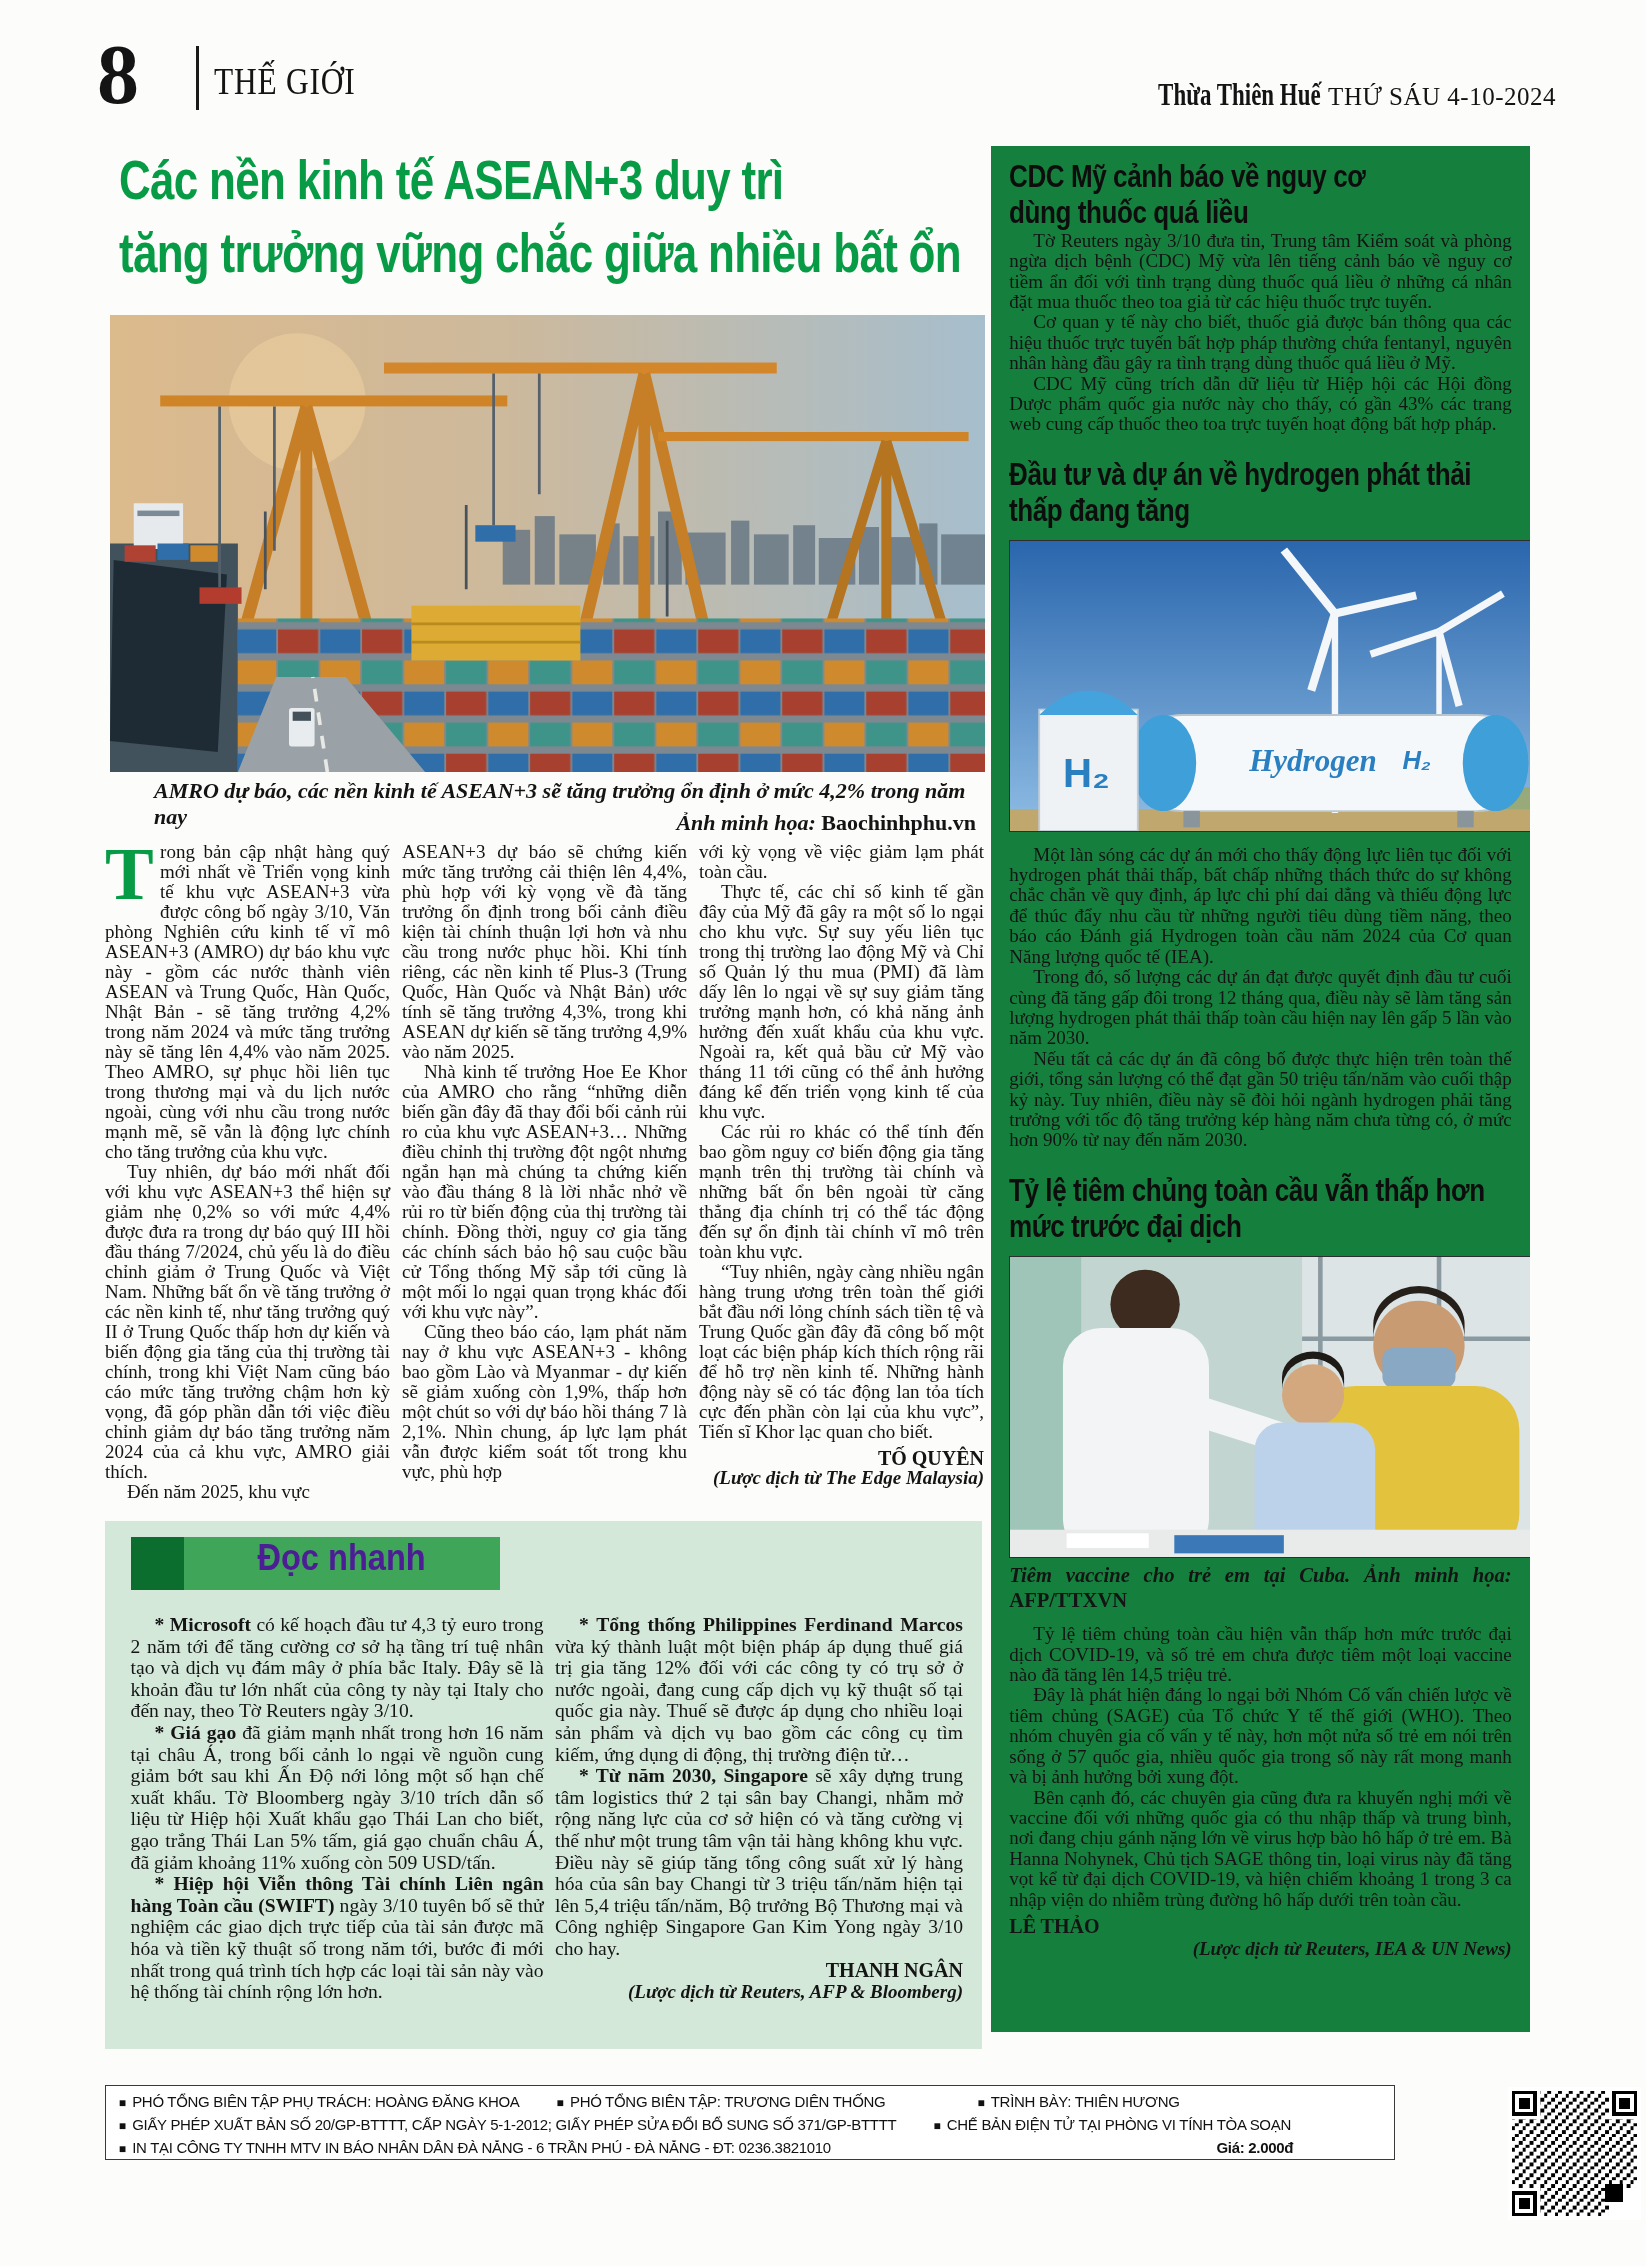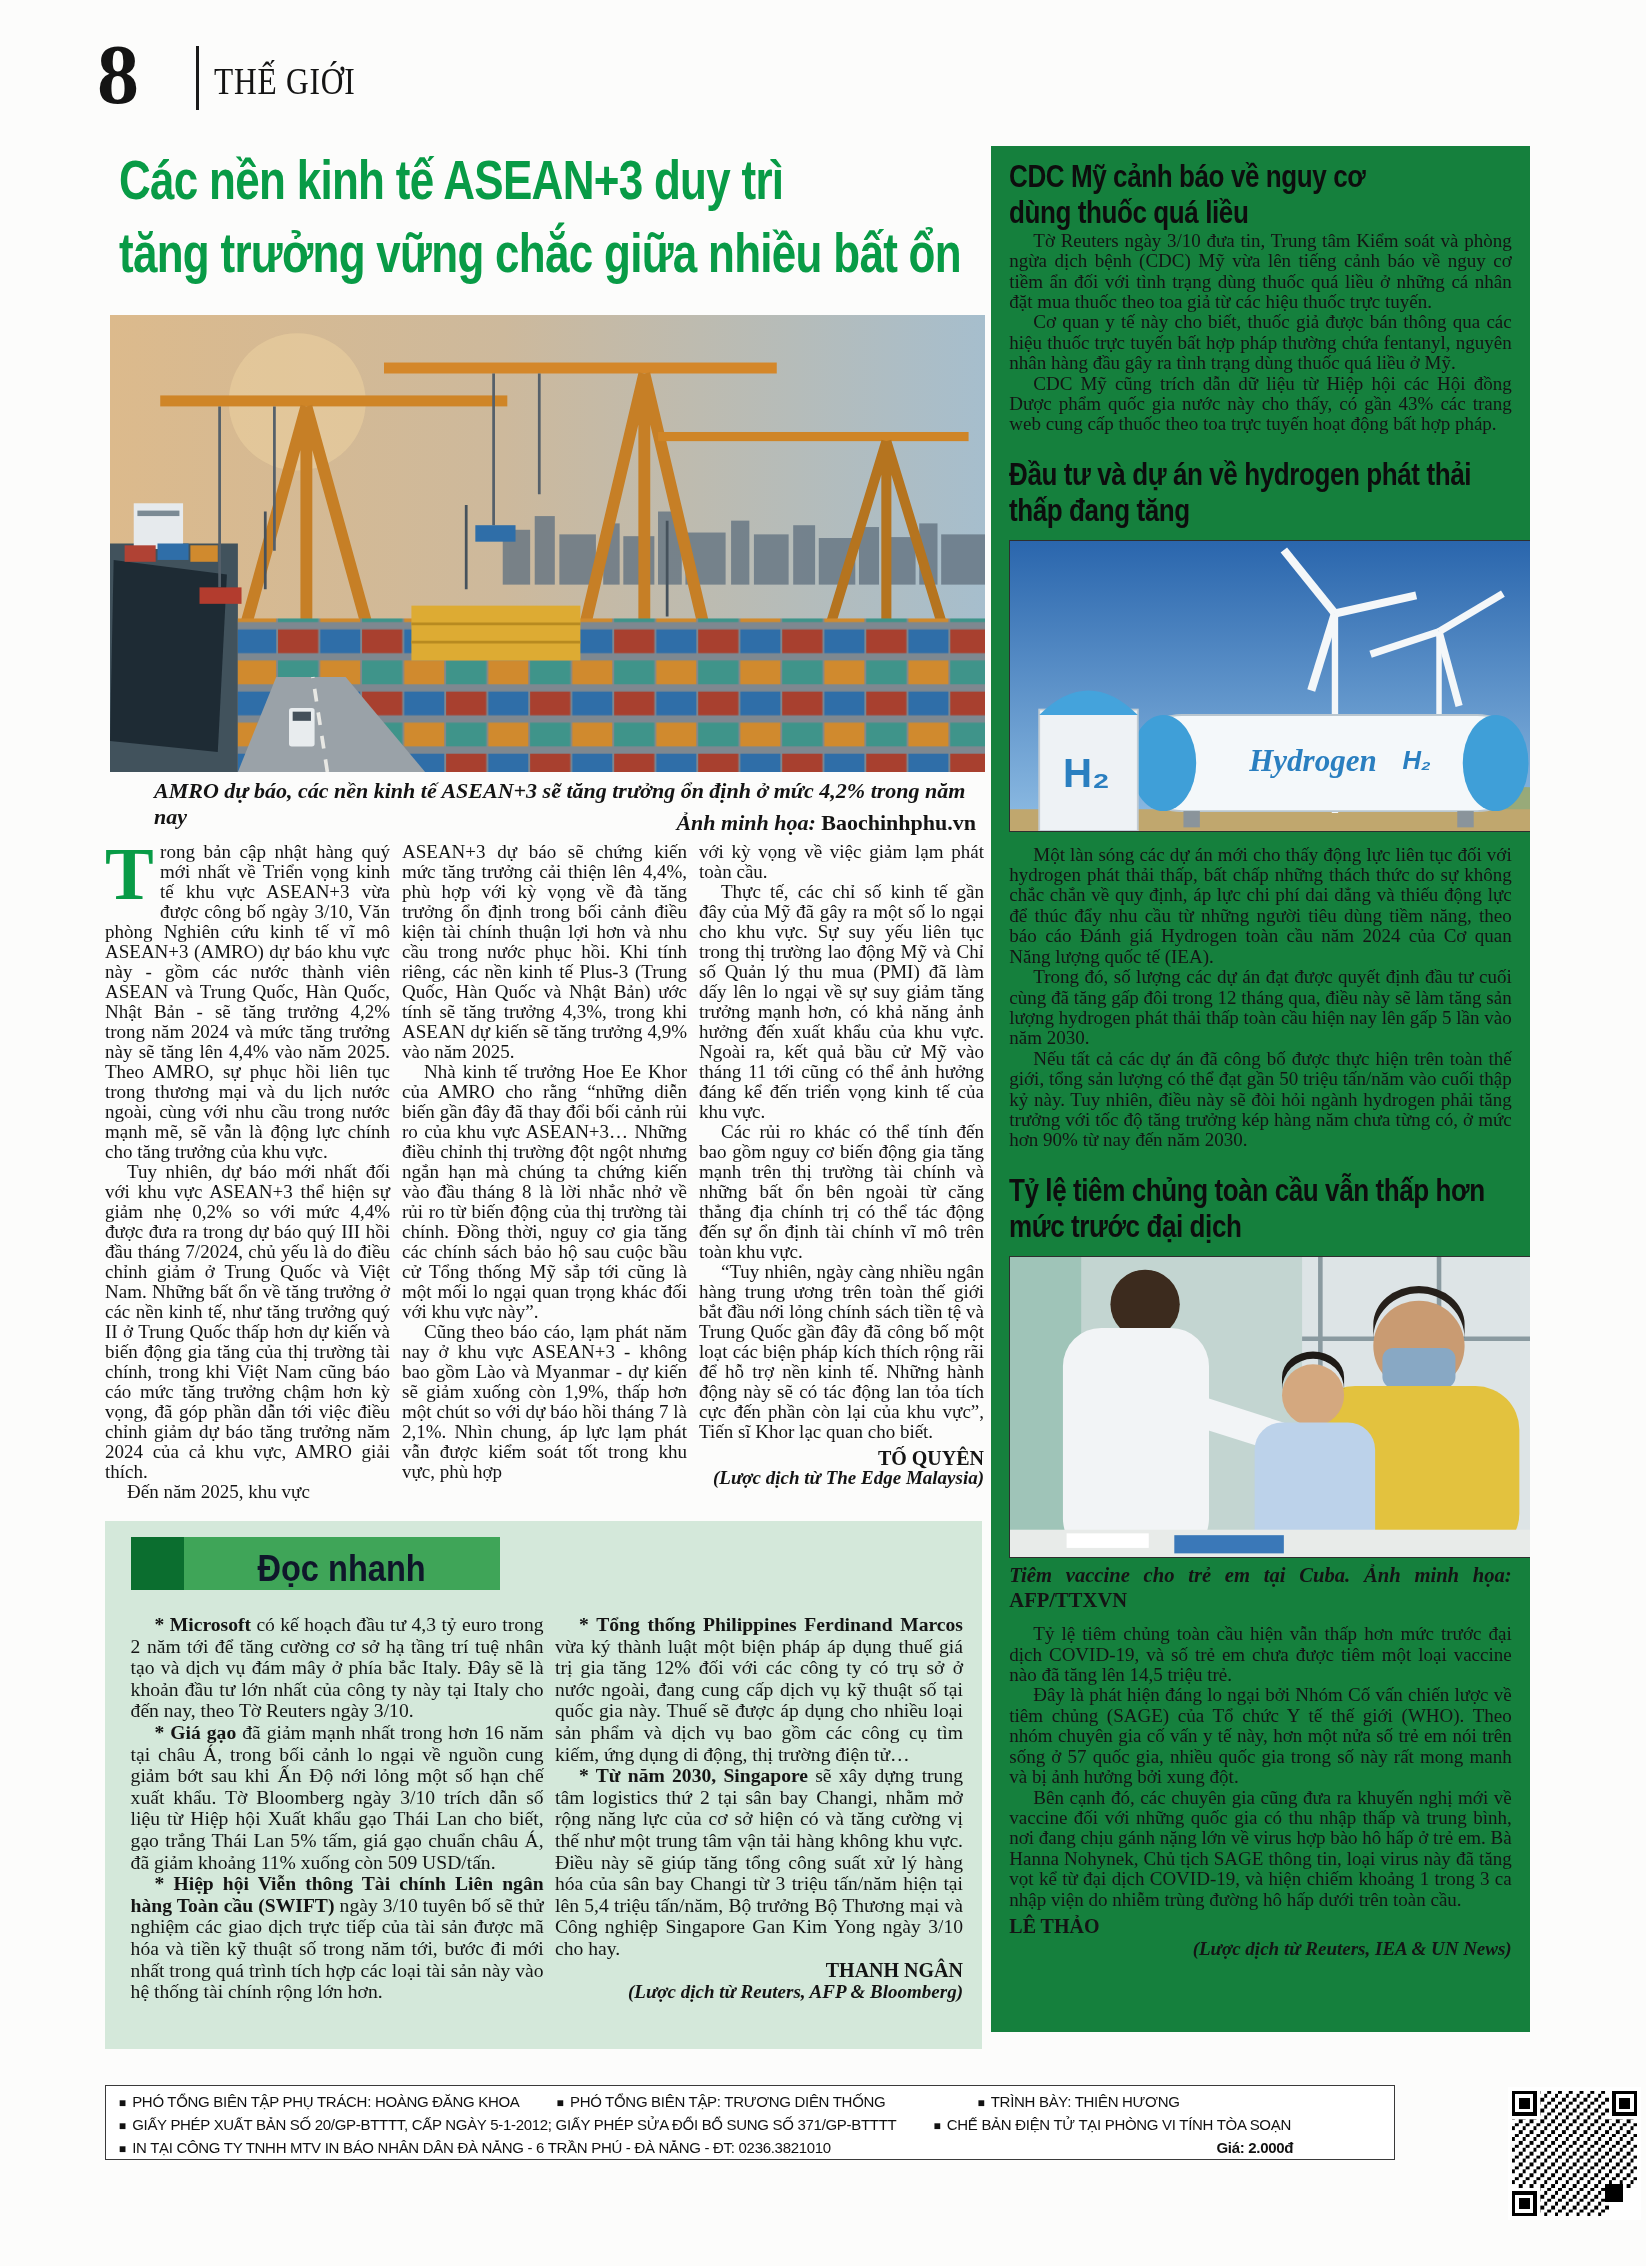--- a/index.html
+++ b/index.html
@@ -27,21 +27,21 @@
   .col{top:842px;width:285px;height:685px;font-size:19px;line-height:20px;text-align:justify;}
   .col p{margin:0;}
   .col p.ind{text-indent:22px;}
   .dropcap{float:left;color:#089b46;font-weight:bold;font-size:73px;line-height:57px;padding:3.7px 6.4px 0 0;font-family:"Liberation Serif",serif;}
   .byline{margin-top:5.5px;text-align:right;font-weight:bold;font-size:20px;}
   .credit{text-align:right;font-weight:bold;font-style:italic;font-size:19px;}
   
   .dn-box{left:105px;top:1521px;width:877px;height:528px;background:#d4e8da;}
   .dn-bar{position:absolute;left:25.6px;top:15.5px;width:369px;height:53px;display:flex;}
   .dn-bar-dark{width:53px;background:#0b6e2f;}
-  .dn-bar-main{flex:1;background:#3fa558;color:#0f172a;display:flex;align-items:flex-end;justify-content:center;}
+  .dn-bar-main{flex:1;background:#3fa558;color:#4c1d95;display:flex;align-items:flex-start;justify-content:center;}
   .dn-title{font-family:"Liberation Sans",sans-serif;font-weight:bold;font-size:37px;transform:scaleX(.88);white-space:nowrap;}
   .dn-col{position:absolute;top:93px;width:413px;font-size:19.6px;line-height:21.6px;text-align:justify;}
   .dn-col p{margin:0;text-indent:24px;}
   .dn-col .lead{font-weight:bold;}
   .dn-author{margin-top:9.1px;text-align:right;font-weight:bold;font-size:20px;text-indent:0!important;}
   .dn-credit{text-align:right;font-weight:bold;font-style:italic;font-size:19px;text-indent:0!important;}
   
   .rightcol{left:991px;top:146px;width:539px;height:1886px;background:#15803d;box-sizing:border-box;padding:0 18.3px;overflow:hidden;}
   .sec-title{margin:0;font-family:"Liberation Sans","DejaVu Sans",sans-serif;font-weight:bold;color:#0d0d0d;}
   .sec-title span{display:block;font-size:31px;line-height:36px;letter-spacing:-0.5px;transform:scaleX(.84);transform-origin:left top;white-space:nowrap;}
@@ -64,20 +64,24 @@
   .qr svg{display:block;width:100%;height:100%;}
 </style>
 </head>
 <body>
 
 <div class="page">
 
   <div class="abs pagenum">8</div>
   <div class="abs vrule"></div>
   <div class="abs secname">THẾ GIỚI</div>
+  <div class="abs issue">
+    <span class="mast">Thừa Thiên Huế</span>
+    <span class="idate">THỨ SÁU 4-10-2024</span>
+  </div>
 
   <h1 class="abs headline" style="margin:0">
     <span class="hl">Các nền kinh tế ASEAN+3 duy trì</span>
     <span class="hl">tăng trưởng vững chắc giữa nhiều bất ổn</span>
   </h1>
 
   <figure class="abs main-photo">
     <svg viewBox="0 0 958 500" preserveAspectRatio="none">
       <defs>
         <linearGradient id="sky" x1="0" y1="0" x2="1" y2="0">

